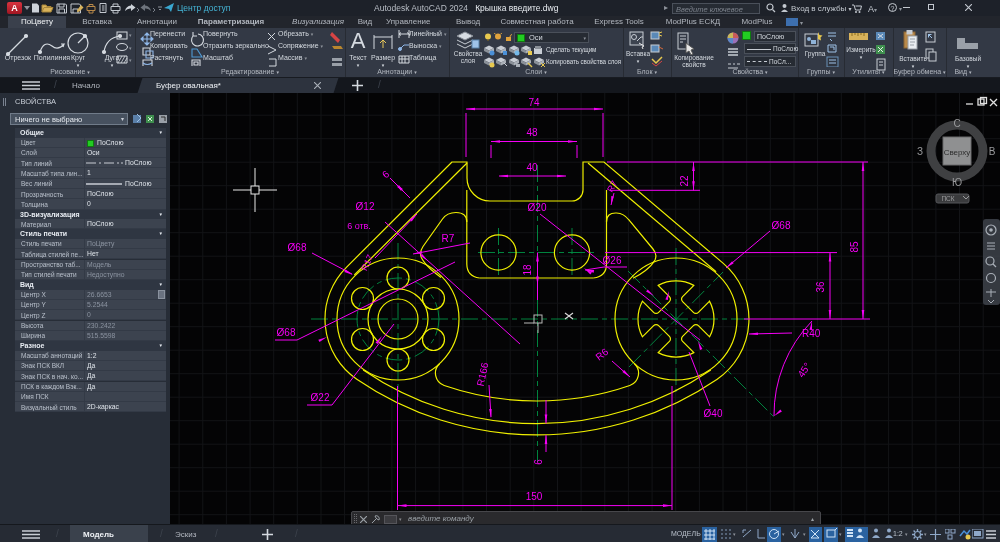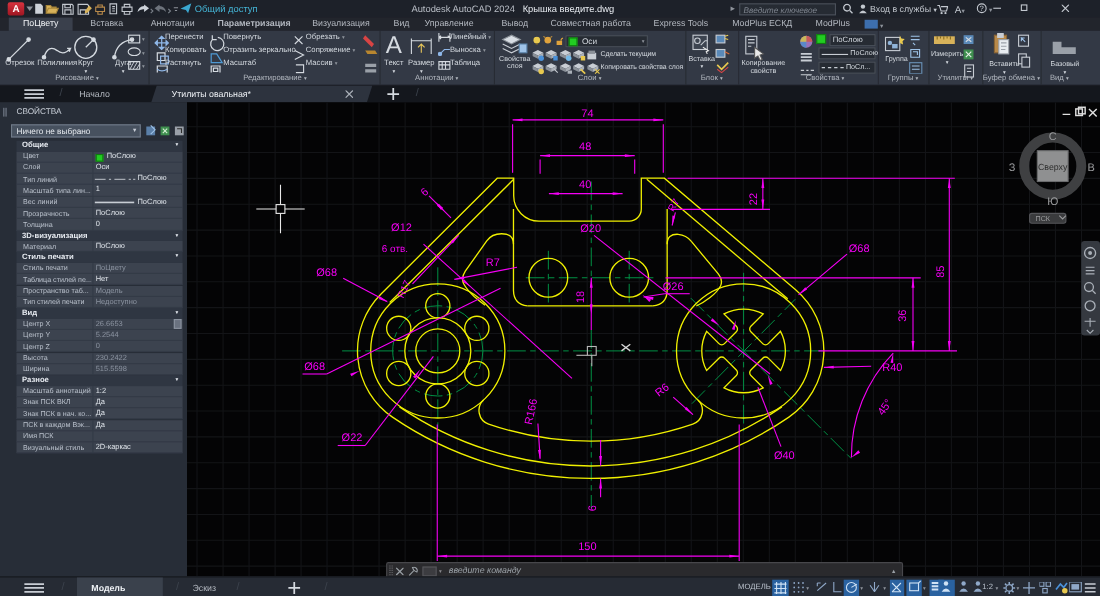--- a/index.html
+++ b/index.html
@@ -19,21 +19,21 @@
   <path d="M81,4.5 h9 v4 h-9 z M83,4.5 v-2.5 h5 v2.5 M83,8.5 v2.5 h5 v-2.5"></path>
   <path d="M101,3.5 q-5,0.5 -6,5.5 q2.5,-3 6,-2.5 v2.5 l4.5,-3.5 -4.5,-3.5 z" fill="#cdd2d9" stroke="none"></path>
   <path d="M107,6 l2,2 -2,2" stroke="#7a8089" stroke-width="1"></path>
   <path d="M115,3.5 q5,0.5 6,5.5 q-2.5,-3 -6,-2.5 v2.5 l-4.5,-3.5 4.5,-3.5 z" fill="#6d737c" stroke="none"></path>
   <path d="M123,6 l2,2 -2,2" stroke="#7a8089" stroke-width="1"></path>
   <path d="M128,5 h4 M129,7.5 h2" stroke="#8e939b"></path>
  </svg>
  <svg class="abs" style="left:164px;top:3px;" width="11" height="10" viewBox="0 0 11 10">
       <path d="M0,5 L10,0 L7,9 L5,6 Z" fill="#3aa7d0"></path>
     </svg>
- <div class="abs" style="left:177px;top:3px;font-size:8.5px;color:#45b5d6;">Общий доступ</div>
+ <div class="abs" style="left:177px;top:3px;font-size:8.5px;color:#45b5d6;">Центр доступ</div>
  <div class="abs" style="left:374px;top:3px;font-size:8.5px;color:#b9bec6;">Autodesk AutoCAD 2024&nbsp;&nbsp;&nbsp;<span style="color:#e8ecf1;">Крышка введите.dwg</span></div>
  <div class="abs" style="left:664px;top:3px;color:#8e939b;font-size:8px;">▸</div>
  <div class="abs" style="left:672px;top:2.5px;width:88px;height:11px;background:#262b33;border:1px solid #4a505a;font-size:7.5px;font-style:italic;color:#7d838d;padding:1px 3px;">Введите ключевое слово</div>
  <svg class="abs" style="left:766px;top:3px;" width="10" height="10">
       <circle cx="4" cy="4" r="3" fill="none" stroke="#c3c8cf" stroke-width="1.2"></circle>
       <line x1="6.5" y1="6.5" x2="9" y2="9" stroke="#c3c8cf" stroke-width="1.2"></line>
     </svg>
  <svg class="abs" style="left:780px;top:3px;" width="9" height="10">
       <circle cx="4.5" cy="3" r="2" fill="#c3c8cf"></circle>
       <path d="M1,9 q3.5,-5 7,0 z" fill="#c3c8cf"></path>
@@ -51,21 +51,21 @@
  <div class="abs" style="left:928px;top:4px;width:6px;height:6px;border:1px solid #c3c8cf;"></div>
  <svg class="abs" style="left:965px;top:4px;" width="7" height="7">
       <path d="M0,0 L7,7 M7,0 L0,7" stroke="#c3c8cf" stroke-width="1.1"></path>
     </svg>
 </div>
 <div class="abs" style="left:0;top:16px;width:1000px;height:12px;background:#22252c;">
     <div class="abs" style="left:8px;top:0;width:58px;height:12px;background:#3a404c;color:#f0f2f5;font-size:8px;text-align:center;line-height:12px;">ПоЦвету</div>
     <div class="abs" style="left:74px;top:0;width:46px;height:12px;color:#b2b7bf;font-size:8px;text-align:center;line-height:12px;">Вставка</div>
     <div class="abs" style="left:128px;top:0;width:58px;height:12px;color:#b2b7bf;font-size:8px;text-align:center;line-height:12px;">Аннотации</div>
     <div class="abs" style="left:194px;top:0;width:74px;height:12px;color:#b2b7bf;font-size:8px;text-align:center;line-height:12px;font-weight:bold;">Параметризация</div>
-    <div class="abs" style="left:276px;top:0;width:68px;height:12px;color:#b2b7bf;font-size:8px;text-align:center;line-height:12px;">Визуализация</div>
+    <div class="abs" style="left:276px;top:0;width:68px;height:12px;color:#b2b7bf;font-size:8px;text-align:right;line-height:12px;font-style:italic;">Визуализация</div>
     <div class="abs" style="left:352px;top:0;width:26px;height:12px;color:#b2b7bf;font-size:8px;text-align:center;line-height:12px;">Вид</div>
     <div class="abs" style="left:386px;top:0;width:56px;height:12px;color:#b2b7bf;font-size:8px;text-align:left;line-height:12px;">Управление</div>
     <div class="abs" style="left:450px;top:0;width:36px;height:12px;color:#b2b7bf;font-size:8px;text-align:center;line-height:12px;">Вывод</div>
     <div class="abs" style="left:494px;top:0;width:86px;height:12px;color:#b2b7bf;font-size:8px;text-align:center;line-height:12px;">Совместная работа</div>
     <div class="abs" style="left:588px;top:0;width:62px;height:12px;color:#b2b7bf;font-size:8px;text-align:center;line-height:12px;">Express Tools</div>
     <div class="abs" style="left:658px;top:0;width:70px;height:12px;color:#b2b7bf;font-size:8px;text-align:center;line-height:12px;">ModPlus ЕСКД</div>
     <div class="abs" style="left:736px;top:0;width:42px;height:12px;color:#b2b7bf;font-size:8px;text-align:center;line-height:12px;">ModPlus</div>
     <div class="abs" style="left:786px;top:2px;width:12px;height:8px;background:#3d6fae;"></div>
     <div class="abs" style="left:800px;top:3px;font-size:6px;color:#8e939b;">▾</div>
   </div>
@@ -319,21 +319,21 @@
     <div class="abs" style="left:950px;top:27px;width:36px;color:#d5dae0;font-size:6.5px;text-align:center;">Базовый<br><span style="font-size:5px;">▾</span></div>
     <div class="abs" style="left:938px;top:39px;width:50px;height:10px;color:#b2b7bf;font-size:7px;text-align:center;line-height:10px;">Вид <span style="font-size:5px;">▾</span></div>
   </div>
 <div class="abs" style="left:0;top:78px;width:1000px;height:15px;background:#14171d;">
  <svg class="abs" style="left:22px;top:3px;" width="20" height="9">
       <path d="M0,1 h18 M0,4.5 h18 M0,8 h18" stroke="#c8cdd4" stroke-width="1.6"></path>
     </svg>
  <div class="abs" style="left:54px;top:1px;color:#3c424c;font-size:10px;">/</div>
  <div class="abs" style="left:72px;top:2.5px;color:#b2b7bf;font-size:8px;">Начало</div>
  <div class="abs" style="left:140px;top:0;width:196px;height:15px;background:#2d333e;transform:skewX(-18deg);"></div>
- <div class="abs" style="left:156px;top:2.5px;color:#eef1f5;font-size:8px;">Утилиты овальная*</div>
+ <div class="abs" style="left:156px;top:2.5px;color:#eef1f5;font-size:8px;">Буфер овальная*</div>
  <svg class="abs" style="left:314px;top:4px;" width="7" height="7">
       <path d="M0,0 L7,7 M7,0 L0,7" stroke="#aab0b8" stroke-width="1.1"></path>
     </svg>
  <svg class="abs" style="left:352px;top:2px;" width="11" height="11">
       <path d="M5.5,0 v11 M0,5.5 h11" stroke="#d5dae0" stroke-width="1.6"></path>
     </svg>
  <div class="abs" style="left:378px;top:1px;color:#3c424c;font-size:10px;">/</div>
 </div>
 <div class="abs" style="left:0;top:93px;width:170px;height:431px;background:#272d37;overflow:hidden;">
     <div class="abs" style="left:3px;top:5px;width:3px;height:8px;border-left:1px solid #7a8290;border-right:1px solid #7a8290;"></div>

